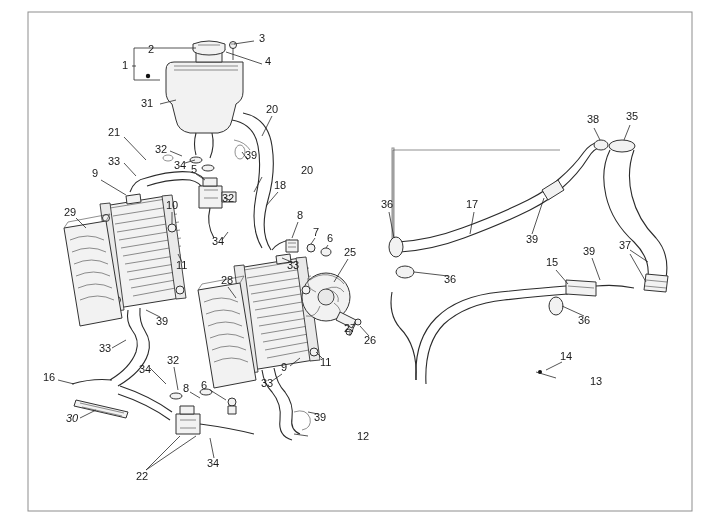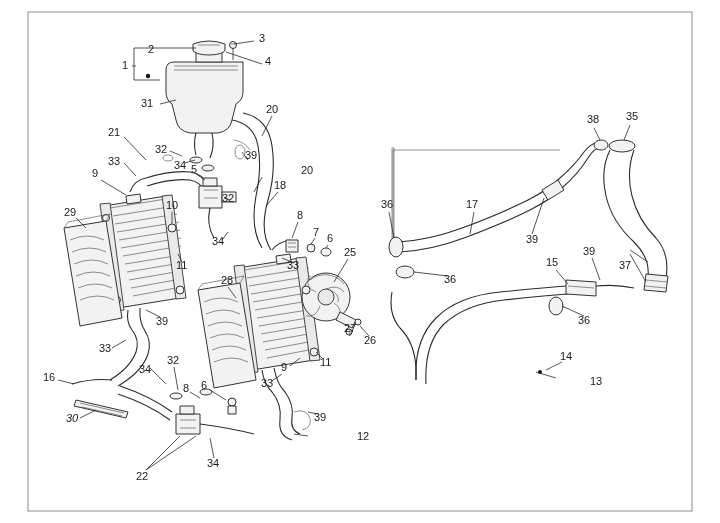--- a/index.html
+++ b/index.html
@@ -385,21 +385,21 @@
   <div class="callout" style="left:287px; top:260px;">33</div>
   <div class="callout" style="left:261px; top:378px;">33</div>
   <div class="callout" style="left:174px; top:160px;">34</div>
   <div class="callout" style="left:212px; top:236px;">34</div>
   <div class="callout" style="left:139px; top:364px;">34</div>
   <div class="callout" style="left:207px; top:458px;">34</div>
   <div class="callout" style="left:626px; top:111px;">35</div>
   <div class="callout" style="left:381px; top:199px;">36</div>
   <div class="callout" style="left:444px; top:274px;">36</div>
   <div class="callout" style="left:578px; top:315px;">36</div>
-  <div class="callout" style="left:619px; top:240px;margin-top:20px;">37</div>
+  <div class="callout" style="left:619px; top:240px;">37</div>
   <div class="callout" style="left:587px; top:114px;">38</div>
   <div class="callout" style="left:245px; top:150px;">39</div>
   <div class="callout" style="left:156px; top:316px;">39</div>
   <div class="callout" style="left:526px; top:234px;">39</div>
   <div class="callout" style="left:583px; top:246px;">39</div>
   <div class="callout" style="left:314px; top:412px;">39</div>
   <div class="callout" style="left:201px; top:380px;">6</div>
   <div class="callout" style="left:183px; top:383px;">8</div>
   <div class="callout" style="left:281px; top:362px;">9</div>
   <div class="callout" style="left:320px; top:357px;">11</div>

